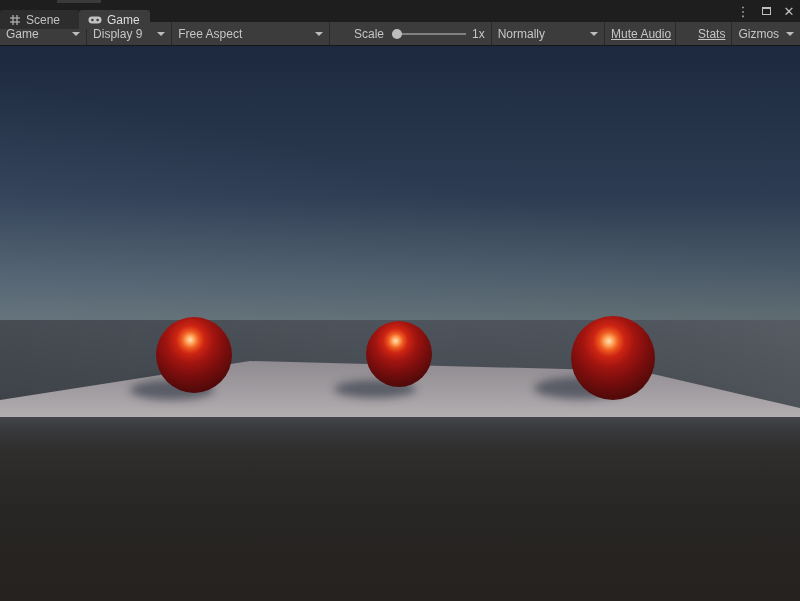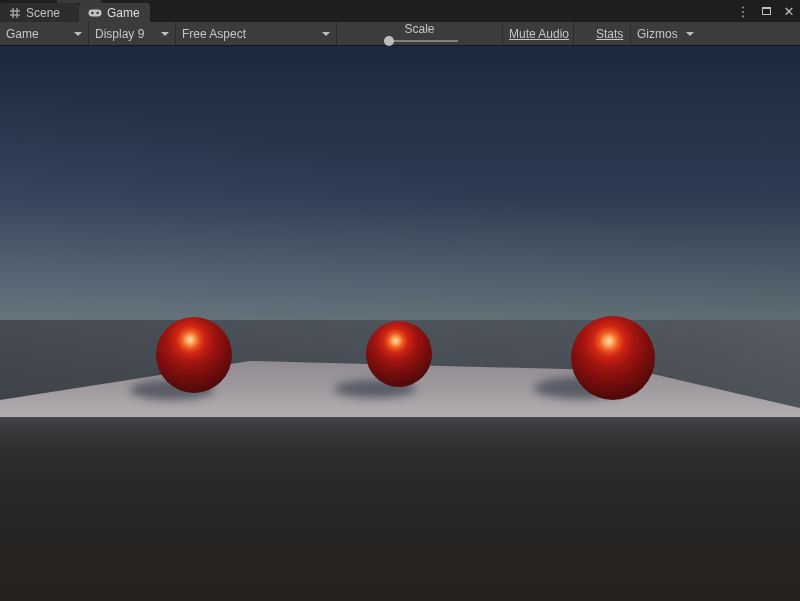--- a/index.html
+++ b/index.html
@@ -9,21 +9,21 @@
     -webkit-font-smoothing:antialiased;
   }
   
   .tabbar{
     position:relative;width:800px;height:22px;background:#1e1e1e;
   }
   .dock-sliver{
     position:absolute;left:57px;top:0;width:44px;height:3px;background:#3a3a3a;
   }
   .tab{
-    position:absolute;top:3px;height:19px;display:flex;align-items:center;
+    position:absolute;top:10px;height:19px;display:flex;align-items:center;
     gap:5px;box-sizing:border-box;padding:0 9px;font-size:12px;color:#c2c2c2;
     cursor:default;white-space:nowrap;
   }
   .tab.scene{left:0;width:79px;background:#2d2d2d;border-top-right-radius:3px;border-top-left-radius:3px;}
   .tab.game{left:79px;width:71px;background:#3c3c3c;color:#dedede;border-top-right-radius:3px;border-top-left-radius:3px;}
   .win-controls{
     position:absolute;right:4px;top:0;height:22px;display:flex;align-items:center;gap:9px;
     color:#bfbfbf;
   }
   .win-btn{display:flex;align-items:center;justify-content:center;width:14px;height:16px;font-size:13px;line-height:1;cursor:default;}
@@ -37,21 +37,21 @@
   }
   .tb-item{
     display:flex;align-items:center;box-sizing:border-box;
     border-right:1px solid #2a2a2a;padding:0 6px;white-space:nowrap;cursor:default;
   }
   .tb-item.popup{justify-content:space-between;}
   .tb-item.btn{text-decoration:underline;}
   .w-game{width:89px;}
   .w-display{width:87px;}
   .w-aspect{width:161px;}
-  .w-scale{width:166px;justify-content:flex-start;flex-direction:column;}
+  .w-scale{width:166px;justify-content:flex-end;}
   .w-focus{width:116px;}
   .w-mute{width:71px;}
   .w-stats{width:41px;margin-left:16px;}
   .w-gizmos{width:69px;border-right:none;}
   .arrow{
     width:0;height:0;border-left:4px solid transparent;border-right:4px solid transparent;
     border-top:4px solid #bdbdbd;margin-left:6px;flex:0 0 auto;
   }
   .slider{position:relative;width:74px;height:10px;margin:0 6px 0 8px;flex:0 0 auto;}
   .slider-track{position:absolute;left:0;right:0;top:4px;height:2px;background:#818181;}
@@ -108,20 +108,24 @@
     <span>Free Aspect</span>
     <span class="arrow"></span>
   </div>
   <div class="tb-item w-scale">
     <span>Scale</span>
     <span class="slider">
       <span class="slider-track"></span>
       <span class="slider-knob"></span>
     </span>
     <span>1x</span>
+  </div>
+  <div class="tb-item popup w-focus">
+    <span>Normally</span>
+    <span class="arrow"></span>
   </div>
   <div class="tb-item btn w-mute">
     <span>Mute Audio</span>
   </div>
   <div class="tb-item btn w-stats">
     <span>Stats</span>
   </div>
   <div class="tb-item popup w-gizmos">
     <span>Gizmos</span>
     <span class="arrow"></span>

